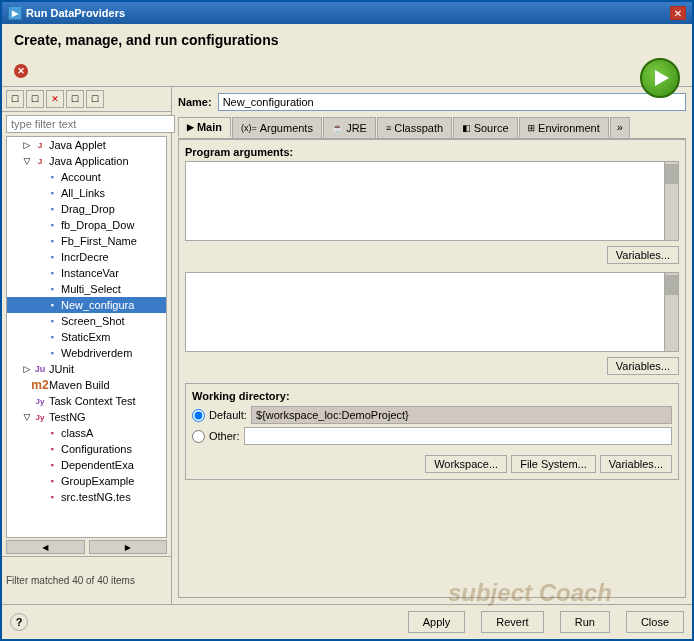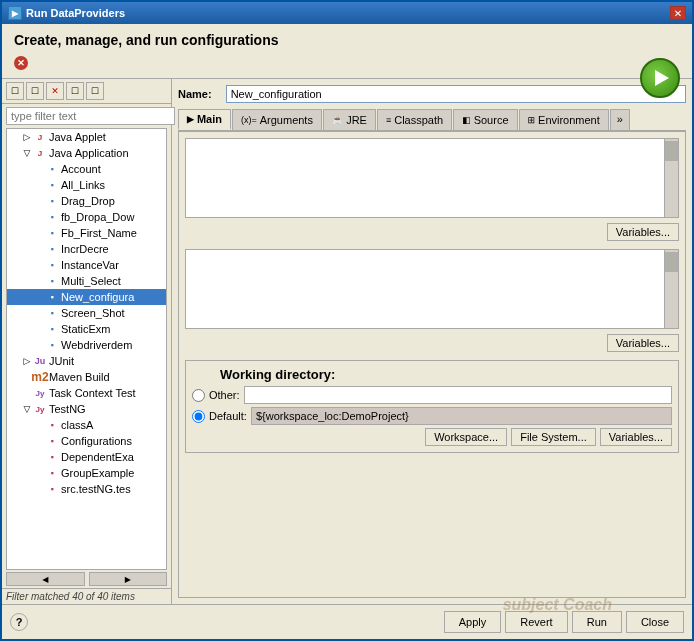--- a/index.html
+++ b/index.html
@@ -5,21 +5,21 @@
     * { box-sizing: border-box; margin: 0; padding: 0; }
     body { font-family: 'Segoe UI', Tahoma, Geneva, Verdana, sans-serif; font-size: 11px; background: #d4d0c8; }
 
     .window { width: 694px; height: 641px; background: #ece9d8; border: 2px solid #0054a0; display: flex; flex-direction: column; }
     .title-bar { background: linear-gradient(to bottom, #3a7bc8, #1a5aa0); color: white; padding: 4px 6px; display: flex; align-items: center; justify-content: space-between; height: 22px; }
     .title-bar-left { display: flex; align-items: center; gap: 4px; font-size: 11px; font-weight: bold; }
     .title-icon { width: 14px; height: 14px; background: #4a9fd8; border: 1px solid #2a7ab8; display: flex; align-items: center; justify-content: center; font-size: 8px; color: white; }
     .title-close { width: 16px; height: 14px; background: #c0392b; border: 1px solid #a93226; color: white; font-size: 10px; display: flex; align-items: center; justify-content: center; cursor: pointer; }
 
     .header { background: #ece9d8; padding: 8px 12px; border-bottom: 1px solid #a8a8a8; }
-    .header-title { font-size: 14px; font-weight: bold; color: #000; margin-bottom: 8px; }
+    .header-title { font-size: 14px; font-weight: bold; color: #000; margin-bottom: 16px; }
     .header-error { display: flex; align-items: center; gap: 4px; color: #000; font-size: 11px; }
     .error-icon { width: 14px; height: 14px; background: #c0392b; border-radius: 50%; color: white; font-size: 9px; display: flex; align-items: center; justify-content: center; font-weight: bold; }
     .run-btn { width: 40px; height: 40px; background: radial-gradient(circle at 40% 40%, #7acc44, #3a8a10); border-radius: 50%; border: 2px solid #2a6a08; display: flex; align-items: center; justify-content: center; cursor: pointer; position: absolute; right: 12px; top: 34px; }
     .run-btn-triangle { width: 0; height: 0; border-top: 8px solid transparent; border-bottom: 8px solid transparent; border-left: 14px solid white; margin-left: 3px; }
 
     .main-content { display: flex; flex: 1; overflow: hidden; }
 
     
     .left-panel { width: 170px; background: #ece9d8; border-right: 1px solid #a8a8a8; display: flex; flex-direction: column; }
     .toolbar { display: flex; align-items: center; gap: 2px; padding: 3px 4px; border-bottom: 1px solid #a8a8a8; background: #ece9d8; }
@@ -27,25 +27,25 @@
     .filter-input { width: 100%; padding: 2px 4px; border: 1px solid #a8a8a8; background: white; font-size: 11px; margin: 3px 4px; }
     .tree { flex: 1; overflow-y: auto; overflow-x: hidden; background: white; border: 1px solid #a8a8a8; margin: 0 4px; }
     .tree-item { display: flex; align-items: center; padding: 1px 0; cursor: pointer; white-space: nowrap; padding-right: 4px; }
     .tree-item.selected { background: #3a7bc8; color: white; }
     .tree-item.selected .item-label { color: white; }
     .expand-icon { width: 12px; height: 12px; display: inline-flex; align-items: center; justify-content: center; font-size: 9px; flex-shrink: 0; }
     .item-icon { width: 14px; height: 14px; flex-shrink: 0; margin-right: 2px; display: inline-flex; align-items: center; justify-content: center; font-size: 9px; }
     .item-label { font-size: 11px; }
     .tree-scrollbar { display: flex; gap: 4px; padding: 2px 4px; }
     .tree-scrollbar-btn { flex: 1; height: 14px; background: #d4d0c8; border: 1px solid #a8a8a8; cursor: pointer; font-size: 8px; text-align: center; }
-    .filter-status { font-size: 10px; color: #444; padding: 2px 4px; border-top: 1px solid #a8a8a8; font-style: italic; }
+    .filter-status { font-size: 10px; color: #444; padding: 18px 4px; border-top: 1px solid #a8a8a8; }
 
     
     .right-panel { flex: 1; display: flex; flex-direction: column; padding: 6px; }
-    .name-row { display: flex; align-items: center; gap: 14px; margin-bottom: 6px; }
+    .name-row { display: flex; align-items: center; gap: 6px; margin-bottom: 6px; }
     .name-label { font-size: 11px; font-weight: bold; }
     .name-input { flex: 1; padding: 2px 4px; border: 1px solid #7a9cbf; background: white; font-size: 11px; }
 
     
     .tabs { display: flex; border-bottom: 2px solid #a8a8a8; margin-bottom: 0; }
     .tab { padding: 3px 8px; border: 1px solid #a8a8a8; border-bottom: none; background: #d4d0c8; cursor: pointer; font-size: 11px; display: flex; align-items: center; gap: 3px; margin-right: 1px; }
     .tab.active { background: #ece9d8; border-bottom: 2px solid #ece9d8; font-weight: bold; }
     .tab-more { padding: 3px 6px; border: 1px solid #a8a8a8; border-bottom: none; background: #d4d0c8; cursor: pointer; font-size: 11px; }
 
     
@@ -53,37 +53,37 @@
     .section { margin-bottom: 8px; }
     .section-label { font-size: 11px; font-weight: bold; margin-bottom: 3px; }
     .text-area-wrapper { border: 1px solid #a8a8a8; background: white; height: 80px; display: flex; }
     .text-area { flex: 1; border: none; outline: none; resize: none; padding: 2px; font-size: 11px; background: white; }
     .scrollbar-v { width: 14px; background: #d4d0c8; border-left: 1px solid #a8a8a8; display: flex; flex-direction: column; }
     .scrollbar-thumb { width: 100%; background: #b0afa8; height: 20px; margin-top: 2px; }
     .variables-btn { align-self: flex-end; padding: 2px 8px; background: #ece9d8; border: 1px solid #a8a8a8; cursor: pointer; font-size: 11px; margin-top: 2px; }
 
     
     .working-dir { border: 1px solid #a8a8a8; padding: 6px; background: #ece9d8; }
-    .working-dir-title { font-size: 13px; font-weight: bold; margin-bottom: 4px; margin-left: 28px; }
+    .working-dir-title { font-size: 11px; font-weight: bold; margin-bottom: 4px; }
     .radio-input-row { display: flex; align-items: center; gap: 4px; margin-bottom: 3px; }
     .dir-input { flex: 1; padding: 2px 4px; border: 1px solid #a8a8a8; background: #d0c8c0; font-size: 11px; }
     .other-input { flex: 1; padding: 2px 4px; border: 1px solid #a8a8a8; background: white; font-size: 11px; }
-    .dir-buttons { display: flex; gap: 4px; margin-top: 3px; justify-content: flex-end; }
+    .dir-buttons { display: flex; gap: 4px; margin-top: 10px; justify-content: flex-end; }
     .dir-btn { padding: 2px 8px; background: #ece9d8; border: 1px solid #a8a8a8; cursor: pointer; font-size: 11px; }
 
     
     .bottom-bar { display: flex; justify-content: space-between; align-items: center; padding: 6px 8px; border-top: 1px solid #a8a8a8; background: #ece9d8; }
     .bottom-left { display: flex; align-items: center; }
     .help-btn { width: 18px; height: 18px; border-radius: 50%; border: 1px solid #a8a8a8; background: #ece9d8; cursor: pointer; font-size: 11px; display: flex; align-items: center; justify-content: center; font-weight: bold; }
-    .bottom-right { display: flex; gap: 4px; align-items: center; }
+    .bottom-right { display: flex; gap: 16px; align-items: center; }
     .action-btn { padding: 4px 14px; background: #ece9d8; border: 1px solid #a8a8a8; cursor: pointer; font-size: 11px; }
     .action-btn.primary { background: #ece9d8; }
 
     
-    .watermark { position: absolute; bottom: 25px; right: 80px; color: rgba(150, 120, 80, 0.4); font-size: 16px; font-style: italic; font-weight: bold; pointer-events: none; z-index: 10; }
+    .watermark { position: absolute; bottom: 32px; right: 80px; color: rgba(150, 120, 80, 0.4); font-size: 24px; font-style: italic; font-weight: bold; pointer-events: none; z-index: 10; }
     .indent-1 { padding-left: 14px; }
     .indent-2 { padding-left: 26px; }
 
     .tree-container { flex: 1; overflow: hidden; display: flex; flex-direction: column; }
 
     .tab-icon { font-size: 9px; }
   </style>
 </head>
 <body>
 
@@ -304,20 +304,21 @@
         <div class="tab">
           <span class="tab-icon">⊞</span>
           <span>Environment</span>
         </div>
         <div class="tab-more">»</div>
       </div>
 
       <div class="tab-content">
 
         <div class="section">
+          <div class="section-label">Program arguments:</div>
           <div class="text-area-wrapper">
             <textarea class="text-area" style=""></textarea>
             <div class="scrollbar-v">
               <div class="scrollbar-thumb"></div>
             </div>
           </div>
           <div style="display:flex; justify-content:flex-end; margin-top:3px;">
             <button class="variables-btn">Variables...</button>
           </div>
         </div>
@@ -330,28 +331,28 @@
             </div>
           </div>
           <div style="display:flex; justify-content:flex-end; margin-top:3px;">
             <button class="variables-btn">Variables...</button>
           </div>
         </div>
 
         <div class="working-dir">
           <div class="working-dir-title">Working directory:</div>
           <div class="radio-input-row">
+            <input type="radio" name="workdir" checked="" style="">
+            <span>Default:</span>
+            <input class="dir-input" type="text" value="${workspace_loc:DemoProject}" style="">
+          </div>
+          <div class="radio-input-row">
             <input type="radio" name="workdir" style="">
             <span>Other:</span>
             <input class="other-input" type="text" style="">
-          </div>
-          <div class="radio-input-row">
-            <input type="radio" name="workdir" checked="" style="">
-            <span>Default:</span>
-            <input class="dir-input" type="text" value="${workspace_loc:DemoProject}" style="">
           </div>
           <div class="dir-buttons">
             <button class="dir-btn">Workspace...</button>
             <button class="dir-btn">File System...</button>
             <button class="dir-btn">Variables...</button>
           </div>
         </div>
       </div>
     </div>
   </div>

